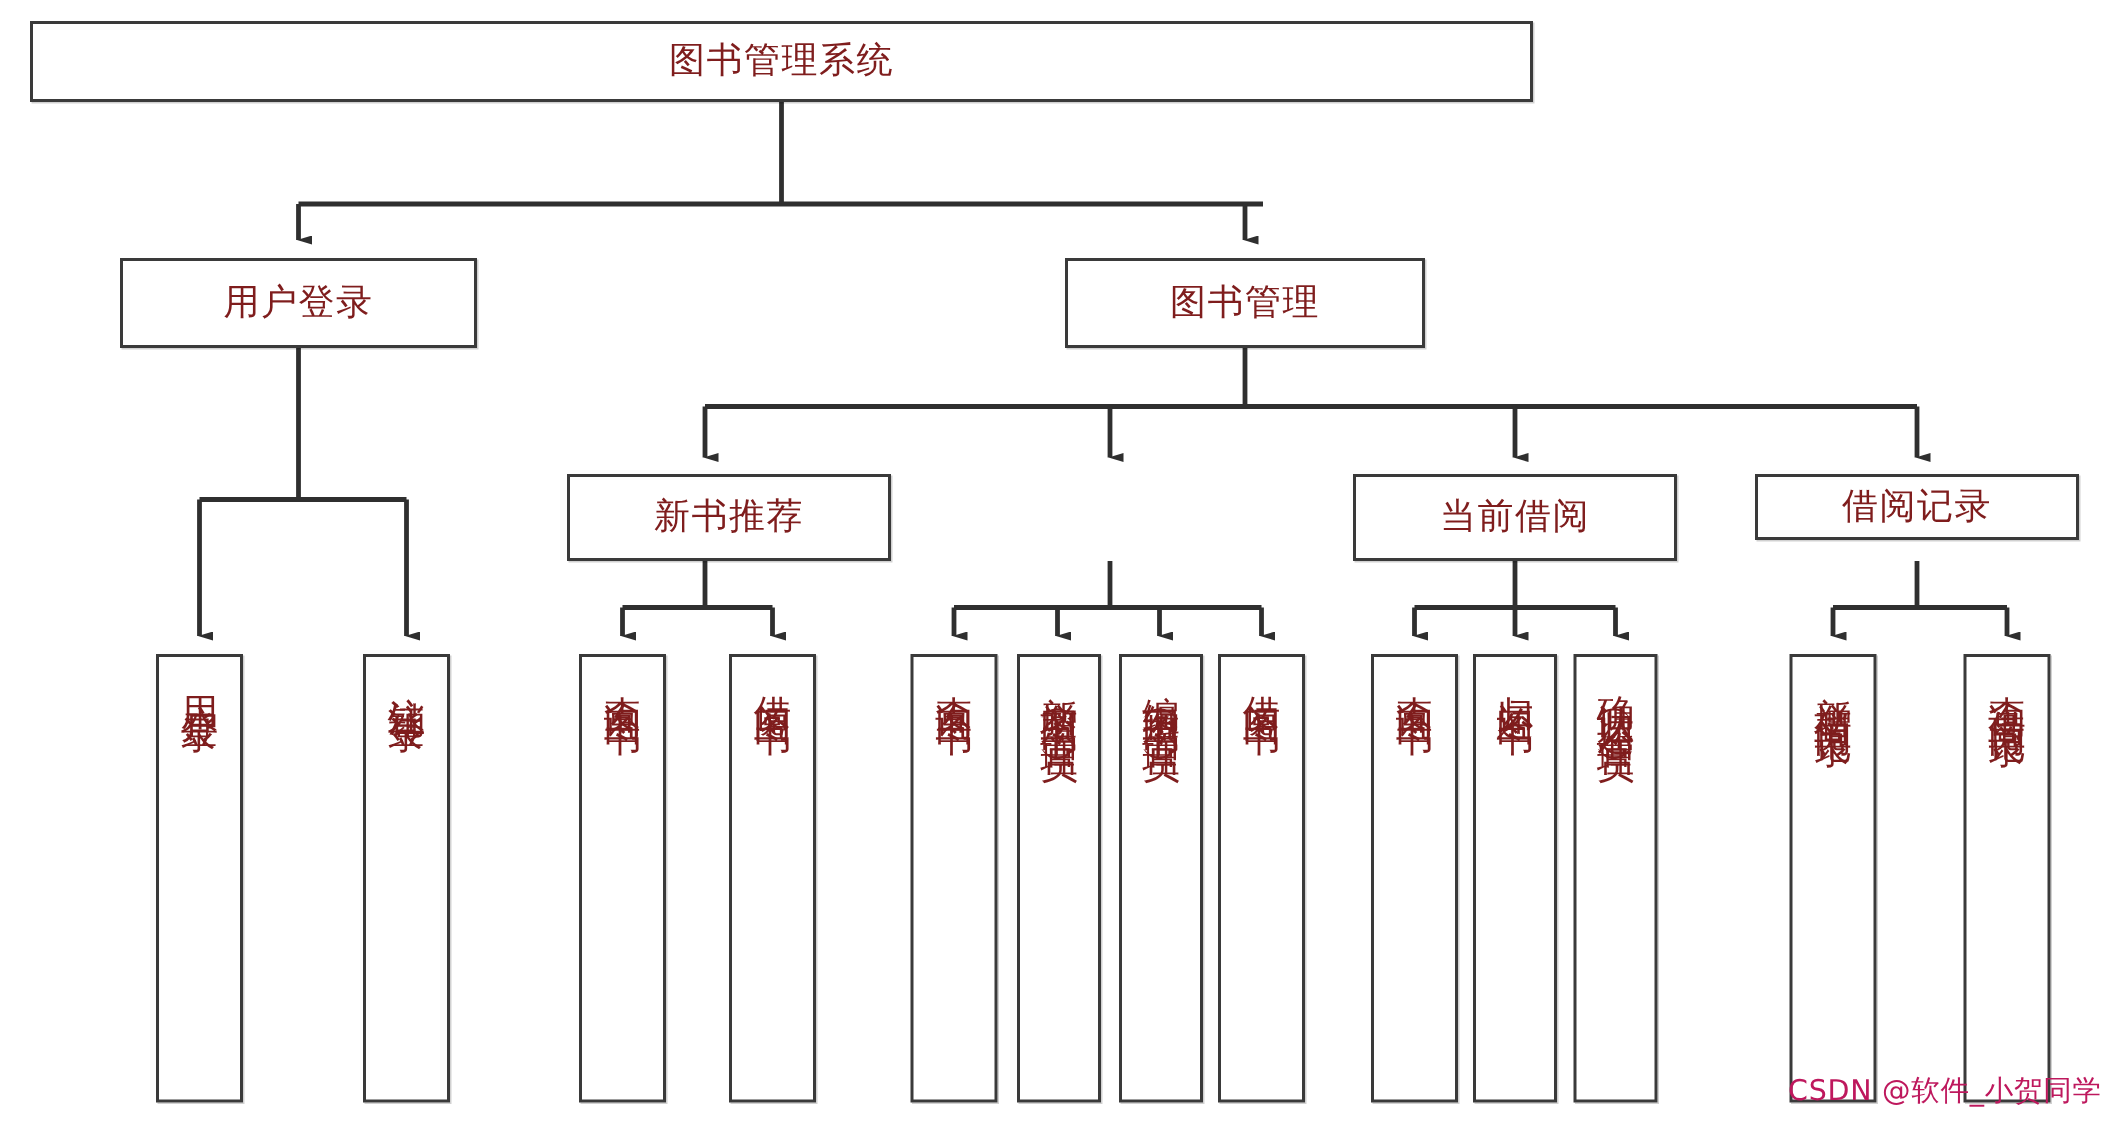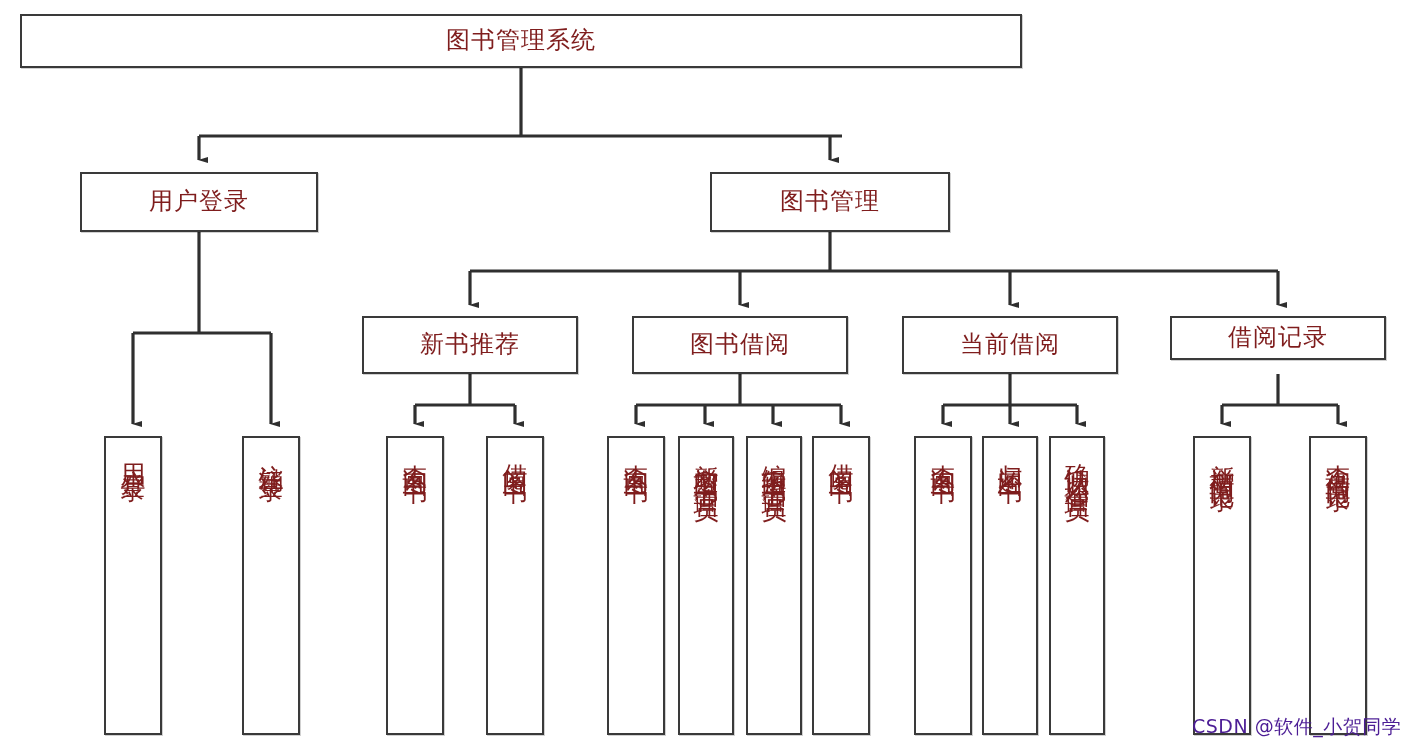--- a/index.html
+++ b/index.html
@@ -50,21 +50,21 @@
     letter-spacing:5px;
     line-height:1;
     white-space:nowrap;
     height:auto;
     max-height:286px;
   }
   .node.leaf.tall .label{ max-height:286px; }
   .watermark{
     position:absolute;
     font-size:19px;
-    color:#4c1d95;
+    color:#be185d;
     letter-spacing:0.5px;
     white-space:nowrap;
     user-select:none;
   }
 </style>
 </head>
 <body>
 
 <div id="canvas">
 
@@ -123,27 +123,24 @@
   </div>
 
   <div class="node" style="left:80px; top:172px; width:238px; height:60px;">
     <span class="label">用户登录</span>
   </div>
 
   <div class="node" style="left:710px; top:172px; width:240px; height:60px;">
     <span class="label">图书管理</span>
   </div>
 
-  <div class="node" style="left:362px; top:316px; width:216px; height:58px;">
+  <div class="node" style="left:378px; top:316px; width:216px; height:58px;">
     <span class="label">新书推荐</span>
   </div>
 
-  <div class="node" style="left:632px; top:316px; width:216px; height:58px;">
-    <span class="label">图书借阅</span>
-  </div>
 
   <div class="node" style="left:902px; top:316px; width:216px; height:58px;">
     <span class="label">当前借阅</span>
   </div>
 
   <div class="node" style="left:1170px; top:316px; width:216px; height:44px;">
     <span class="label">借阅记录</span>
   </div>
 
   <div class="node leaf" style="left:104px; top:436px; width:58px; height:299px;">

